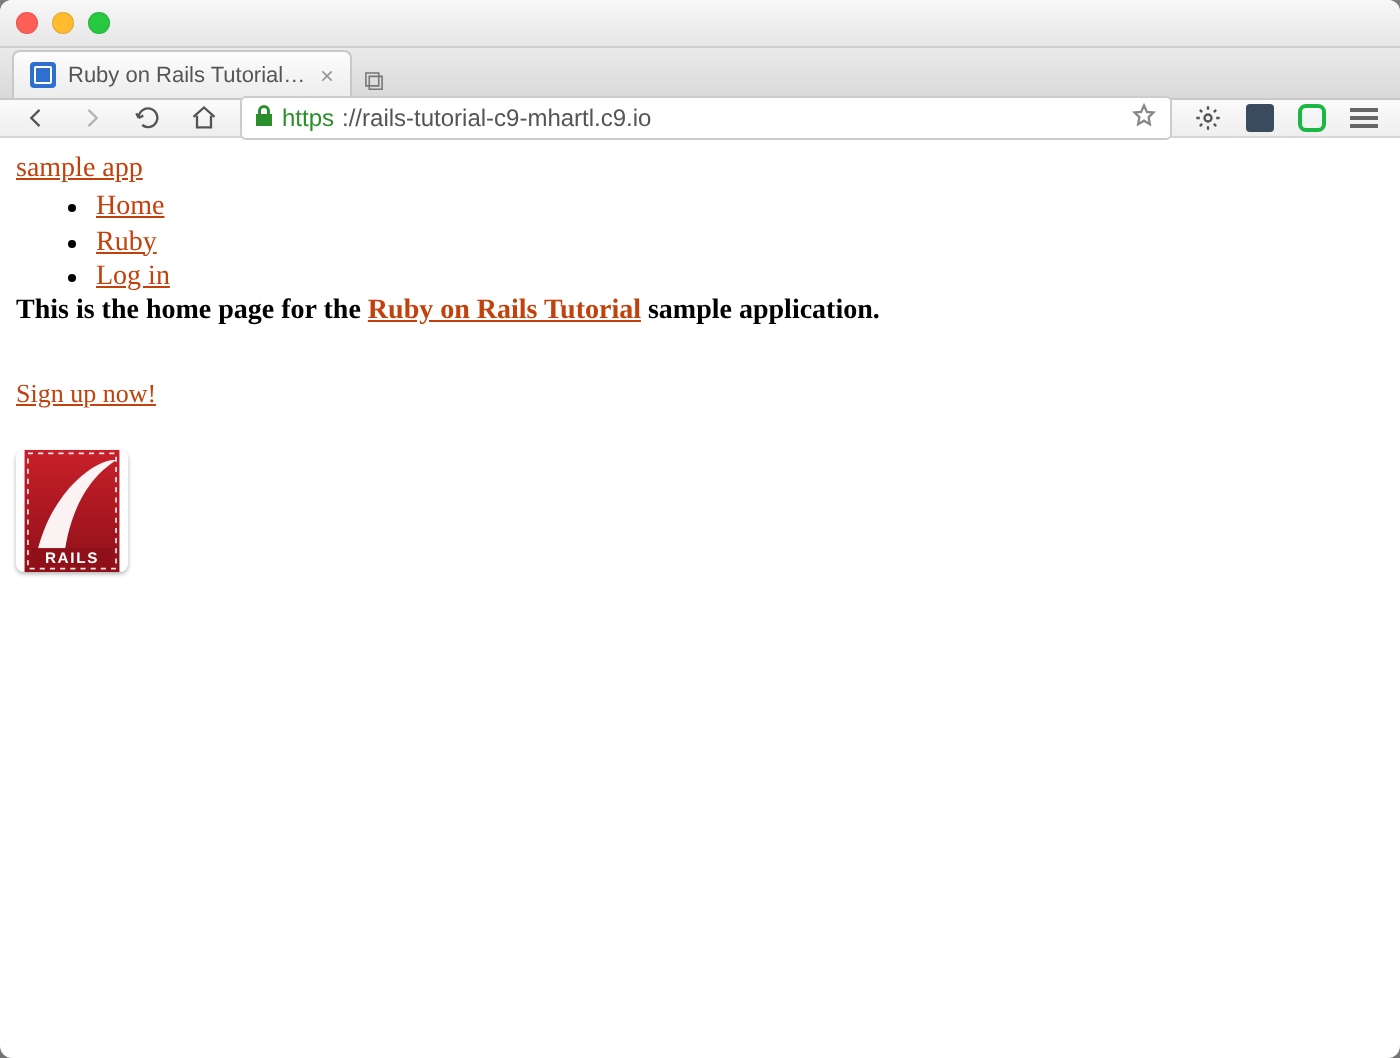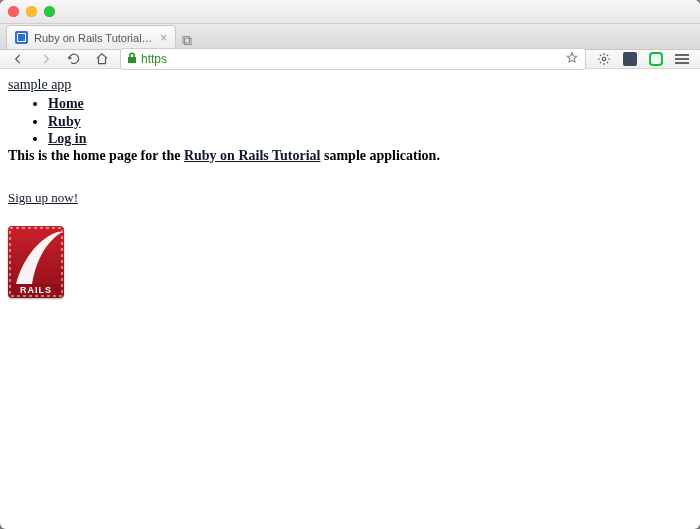--- a/index.html
+++ b/index.html
@@ -99,31 +99,31 @@
     .chrome-menu span { display:block;width:14px;height:2px;background:#666; }
 
     
     .page {
       flex: 1; overflow: auto;
       padding: 6px 8px;
       font-family: "Times New Roman", Times, serif;
       color: #000;
     }
     .link { color: #0000ee; text-decoration: underline; cursor: pointer; }
-    .link.visited { color: #0f172a; }
+    .link.visited { color: #c2410c; }
     .brand { font-size: 14px; }
     .navlist { list-style: disc; margin: 2px 0 0 40px; }
-    .navlist li { font-size: 14px; line-height: 1.25; font-weight: bold; }
+    .navlist li { font-size: 14px; line-height: 1.25; }
     h1.page-h1 { font-size: 24px; font-weight: bold; margin: 18px 0 12px 0; }
     .lead { font-size: 14px; font-weight: bold; margin-bottom: 24px; }
     .signup { font-size: 13px; display: inline-block; margin-bottom: 20px; }
 
     
     .rails-logo {
-      width: 56px; height: 72px;
+      width: 56px; height: 61px;
       position: relative;
       border-radius: 4px;
       overflow: hidden;
       box-shadow: 0 1px 2px rgba(0,0,0,.3);
     }
     .rails-logo svg { width: 100%; height: 100%; display:block; }
   </style>
 </head>
 <body>
 
@@ -168,20 +168,21 @@
         </svg>
     </div>
 
     <div class="urlbar">
       <span class="lock-icon">
         <svg width="10" height="12" viewBox="0 0 10 12">
             <path fill="#2a8f2a" d="M2 5V3.5a3 3 0 0 1 6 0V5h1v6H1V5h1zm1.5 0h3V3.5a1.5 1.5 0 0 0-3 0V5z"></path>
           </svg>
       </span>
       <span class="url-scheme">https</span>
+        <span class="url-rest">://rails-tutorial-c9-mhartl.c9.io</span>
       <span style="flex:1"></span>
       <span class="star-icon">
         <svg width="14" height="14" viewBox="0 0 24 24">
             <path fill="none" stroke="#888" stroke-width="2" d="M12 3l2.5 5.5L20 9l-4 4 1 6-5-3-5 3 1-6-4-4 5.5-.5z"></path>
           </svg>
       </span>
     </div>
 
     <div class="right-icons">
       <div class="tb-btn ext-gear">

